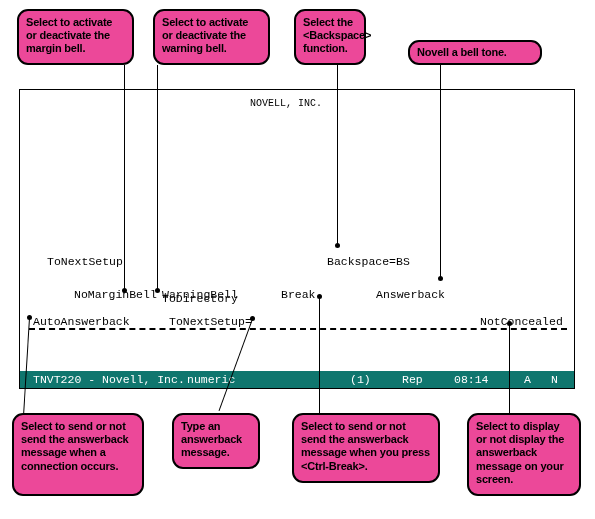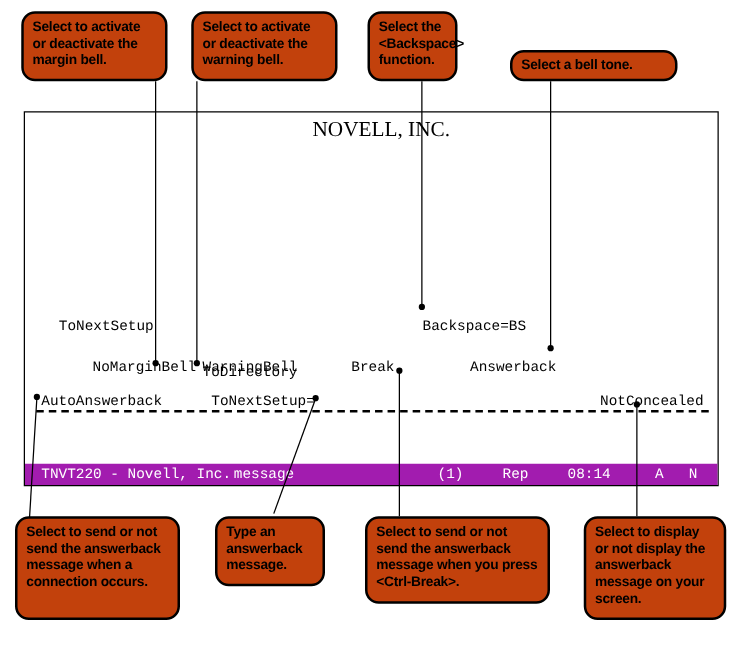--- a/index.html
+++ b/index.html
@@ -15,21 +15,21 @@
     font-family: "Liberation Sans", sans-serif;
     color: #000000;
   }
 
   
   .callout {
     position: absolute;
     box-sizing: border-box;
     border: 2px solid #000;
     border-radius: 11px;
-    background: #c2410c;
+    background: #ec4899;
     padding: 5px 7px 4px 7px;
     font-family: "Liberation Sans", sans-serif;
     font-size: 11px;
     line-height: 13.2px;
     font-weight: 600;
     letter-spacing: -0.2px;
     z-index: 30;
   }
 
   
@@ -62,22 +62,22 @@
     top: 89px;
     width: 556px;
     height: 300px;
     border: 1px solid #000;
     background: transparent;
     box-sizing: border-box;
     z-index: 10;
   }
   .term-text {
     position: absolute;
-    font-family: Liberation Serif, serif;
-    font-size: 17px;
+    font-family: Liberation Mono, monospace;
+    font-size: 10px;
     line-height: 12px;
     white-space: pre;
     color: #000;
     z-index: 12;
   }
   #term-title {
     left: 230px;
     top: 8px;
   }
   #kbd-heading {
@@ -105,21 +105,21 @@
     z-index: 12;
   }
 
   
   #status-bar {
     position: absolute;
     left: 0px;
     top: 281px;
     width: 554px;
     height: 17px;
-    background: #a21caf;
+    background: #0f766e;
     color: #fff;
     z-index: 25;
   }
   #status-bar span {
     position: absolute;
     font-family: "Liberation Mono", monospace;
     font-size: 11.5px;
     line-height: 17px;
     white-space: pre;
     color: #fff;
@@ -134,21 +134,21 @@
 
 <div class="callout" style="left:153px; top:9px; width:117px; height:56px;">
   <span>Select to activate or deactivate the warning bell.</span>
 </div>
 
 <div class="callout" style="left:294px; top:9px; width:72px; height:56px;">
   <span>Select the &lt;Backspace&gt; function.</span>
 </div>
 
 <div class="callout" style="left:408px; top:40px; width:134px; height:25px; padding-top:4px;">
-  <span>Select a bell tone.</span>
+  <span>Novell a bell tone.</span>
 </div>
 
 <div class="callout" style="left:12px; top:413px; width:132px; height:83px;">
   <span>Select to send or not send the answerback message when a connection occurs.</span>
 </div>
 
 <div class="callout" style="left:172px; top:413px; width:88px; height:56px;">
   <span>Type an answerback message.</span>
 </div>
 
@@ -184,36 +184,36 @@
 <div class="leader leader-v" style="left:509px; top:324px; height:89px;"></div>
 <div class="dot" style="left:507px; top:321px;"></div>
 
 <div id="terminal">
 
   <div class="term-text" id="term-title">NOVELL, INC.</div>
 
 
   <div class="opt" style="left:27px; top:166px;">ToNextSetup</div>
   <div class="opt" style="left:142px; top:166px;margin-top:37px;">ToDirectory</div>
-  <div class="opt" style="left:278px; top:166px;padding-left:40px;">Backspace=BS</div>
+  <div class="opt" style="left:267px; top:166px;padding-left:40px;">Backspace=BS</div>
 
   <div class="opt" style="left:27px; top:199px;padding-left:27px;">NoMarginBell</div>
   <div class="opt" style="left:142px; top:199px;">WarningBell</div>
   <div class="opt" style="left:261px; top:199px;">Break</div>
   <div class="opt" style="left:356px; top:199px;">Answerback</div>
 
   <div class="opt" style="left:13px; top:226px;">AutoAnswerback</div>
   <div class="opt" style="left:149px; top:226px;">ToNextSetup=</div>
   <div class="opt" style="left:460px; top:226px;">NotConcealed</div>
 
   <div id="dash-line"></div>
 
 
   <div id="status-bar">
     <span style="left:13px;">TNVT220 - Novell, Inc.</span>
-    <span style="left:167px;">message</span>
+    <span style="left:167px;">numeric</span>
     <span style="left:330px;">(1)</span>
     <span style="left:382px;">Rep</span>
     <span style="left:434px;">08:14</span>
     <span style="left:504px;">A</span>
     <span style="left:531px;">N</span>
   </div>
 </div>
 
 </body></html>

